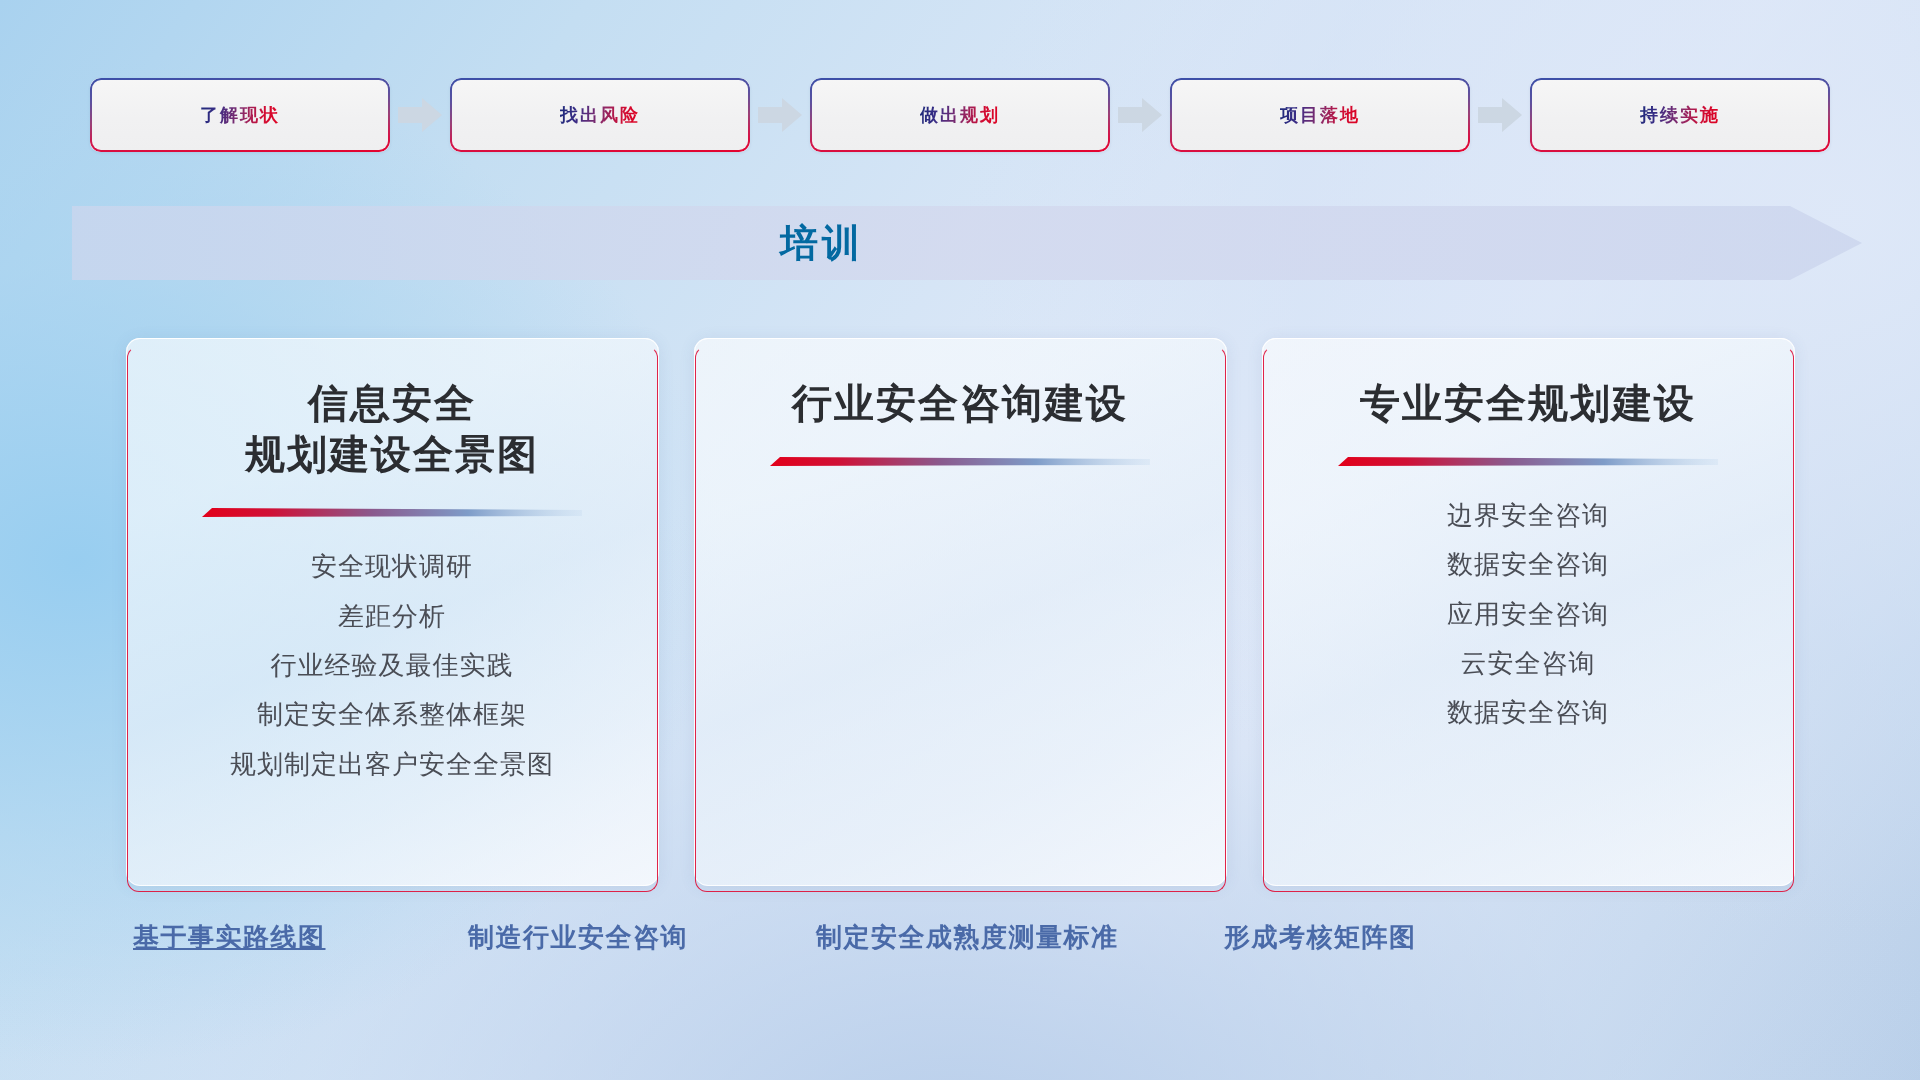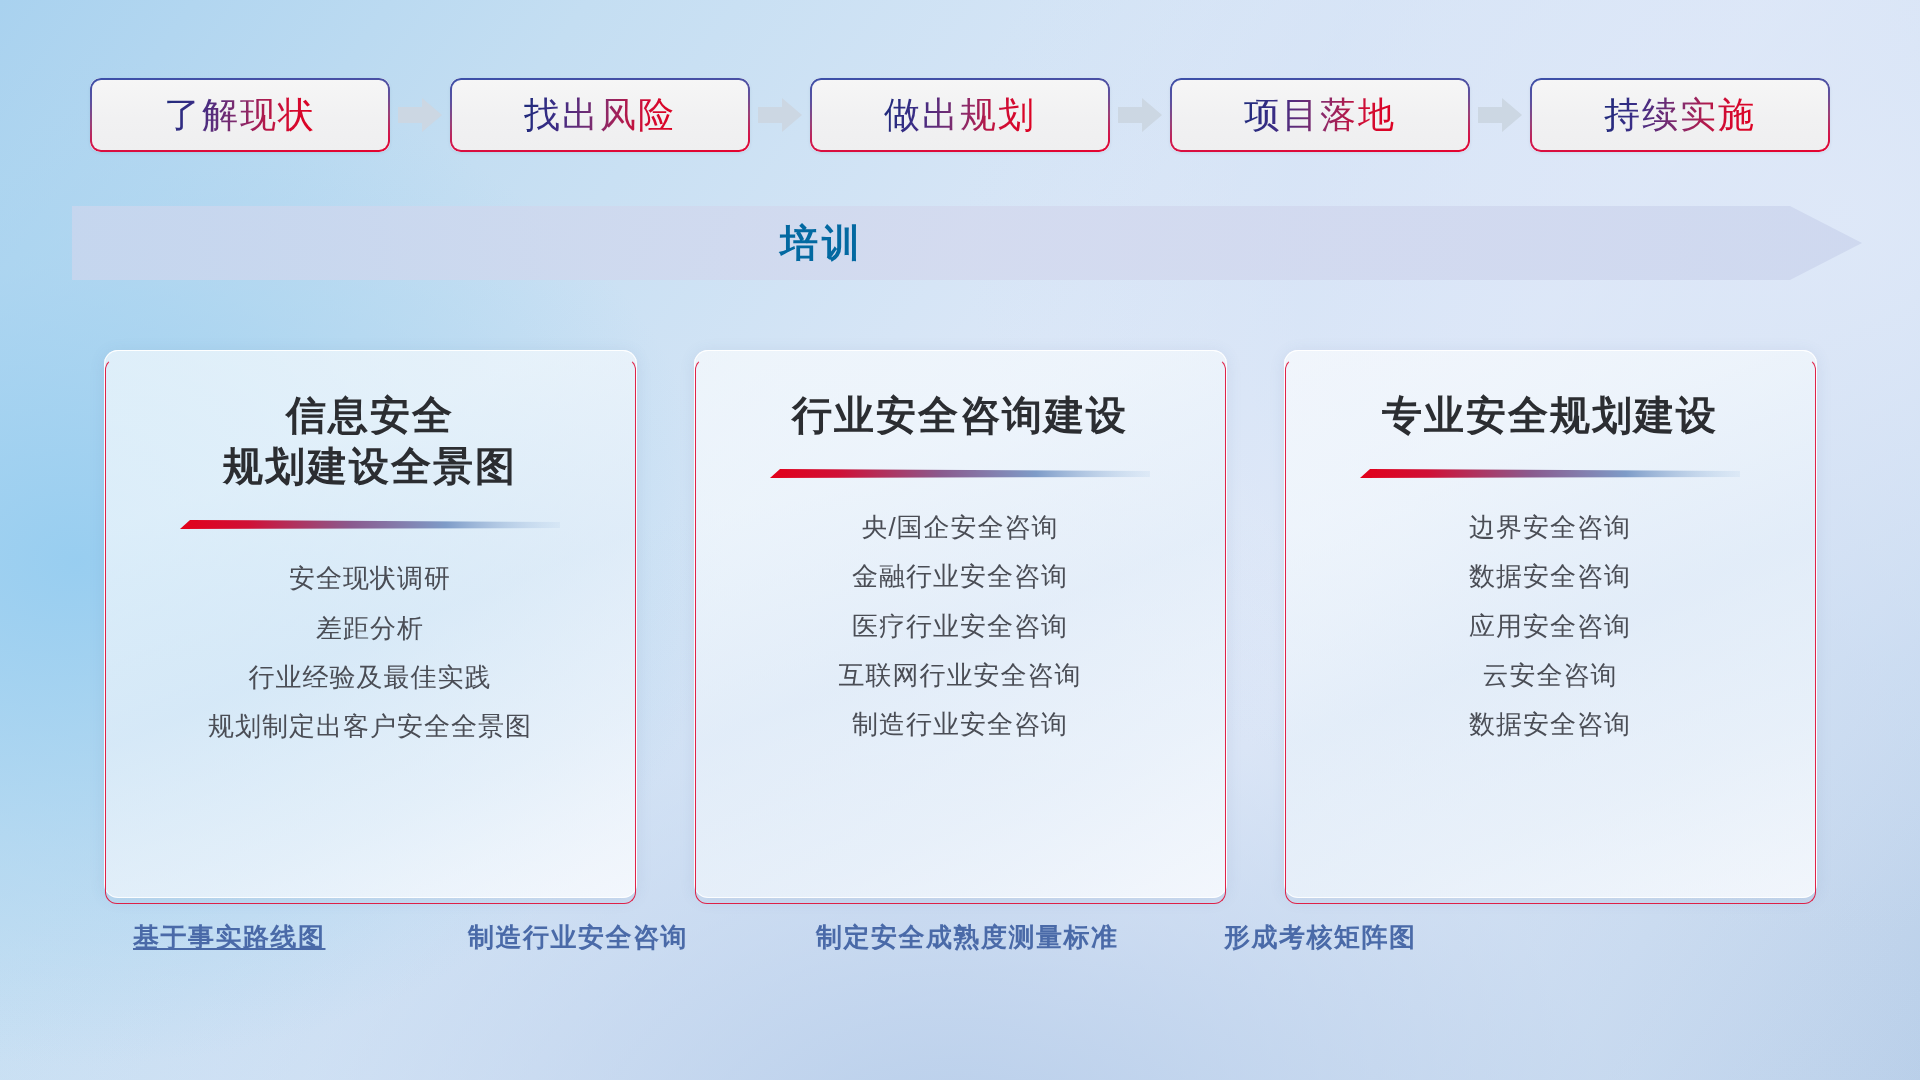--- a/index.html
+++ b/index.html
@@ -61,22 +61,22 @@
     padding: 2px;
     background: linear-gradient(178deg, #3b4fa8 0%, #5a51a0 28%, #9b3f76 55%, #d1174c 78%, #e4032e 100%);
     -webkit-mask: linear-gradient(#000 0 0) content-box, linear-gradient(#000 0 0);
     -webkit-mask-composite: xor;
             mask: linear-gradient(#000 0 0) content-box, linear-gradient(#000 0 0);
             mask-composite: exclude;
     pointer-events: none;
   }
 
   .step-label {
-    font-size: 36px;
-    font-weight: 400;
+    font-size: 18px;
+    font-weight: 700;
     letter-spacing: 2px;
     background: linear-gradient(100deg, #1d2a7a 0%, #3a2d86 22%, #8a2a6a 52%, #d10c33 78%, #e00020 100%);
     -webkit-background-clip: text;
             background-clip: text;
     -webkit-text-fill-color: transparent;
     color: #c0003a;
     white-space: nowrap;
     position: relative;
     z-index: 2;
   }
@@ -128,22 +128,21 @@
 
   
   .cards {
     position: absolute;
     left: 0;
     top: 338px;
     width: 1920px;
     height: 552px;
     display: flex;
     justify-content: center;
-    gap: 57px;
-    margin-top: 12px;
+    gap: 35px;
   }
 
   .card {
     width: 533px;
     height: 548px;
     border-radius: 14px;
     position: relative;
     background: linear-gradient(158deg,
         rgba(255,255,255,0.62) 0%,
         rgba(244,249,253,0.72) 24%,
@@ -307,47 +306,41 @@
               <stop offset="100%" stop-color="#bcd4ec" stop-opacity="0.25"></stop>
             </linearGradient>
           </defs>
           <path d="M0 11 L10 2 L380 4 L380 10 Z" fill="url(#dg1)"></path>
         </svg>
       </div>
       <div class="card-list">
         <div class="card-list-item">安全现状调研</div>
         <div class="card-list-item">差距分析</div>
         <div class="card-list-item">行业经验及最佳实践</div>
+        <div class="card-list-item">制定安全体系整体框架</div>
         <div class="card-list-item">规划制定出客户安全全景图</div>
       </div>
     </div>
 
     <div class="card">
       <div class="card-title">行业安全咨询建设</div>
       <div class="card-divider">
         <svg viewBox="0 0 380 12" preserveAspectRatio="none" aria-hidden="true">
           <defs>
             <linearGradient id="dg2" x1="0" y1="0" x2="1" y2="0">
               <stop offset="0%" stop-color="#e2001a"></stop>
               <stop offset="18%" stop-color="#d01036"></stop>
               <stop offset="45%" stop-color="#8a5a8e"></stop>
               <stop offset="70%" stop-color="#7e9cc8"></stop>
               <stop offset="100%" stop-color="#bcd4ec" stop-opacity="0.25"></stop>
             </linearGradient>
           </defs>
           <path d="M0 11 L10 2 L380 4 L380 10 Z" fill="url(#dg2)"></path>
         </svg>
       </div>
-      <div class="card-list">
-        <div class="card-list-item">央/国企安全咨询</div>
-        <div class="card-list-item">金融行业安全咨询</div>
-        <div class="card-list-item">医疗行业安全咨询</div>
-        <div class="card-list-item">互联网行业安全咨询</div>
-        <div class="card-list-item">制造行业安全咨询</div>
-      </div>
     </div>
 
     <div class="card">
       <div class="card-title">专业安全规划建设</div>
       <div class="card-divider">
         <svg viewBox="0 0 380 12" preserveAspectRatio="none" aria-hidden="true">
           <defs>
             <linearGradient id="dg3" x1="0" y1="0" x2="1" y2="0">
               <stop offset="0%" stop-color="#e2001a"></stop>
               <stop offset="18%" stop-color="#d01036"></stop>

